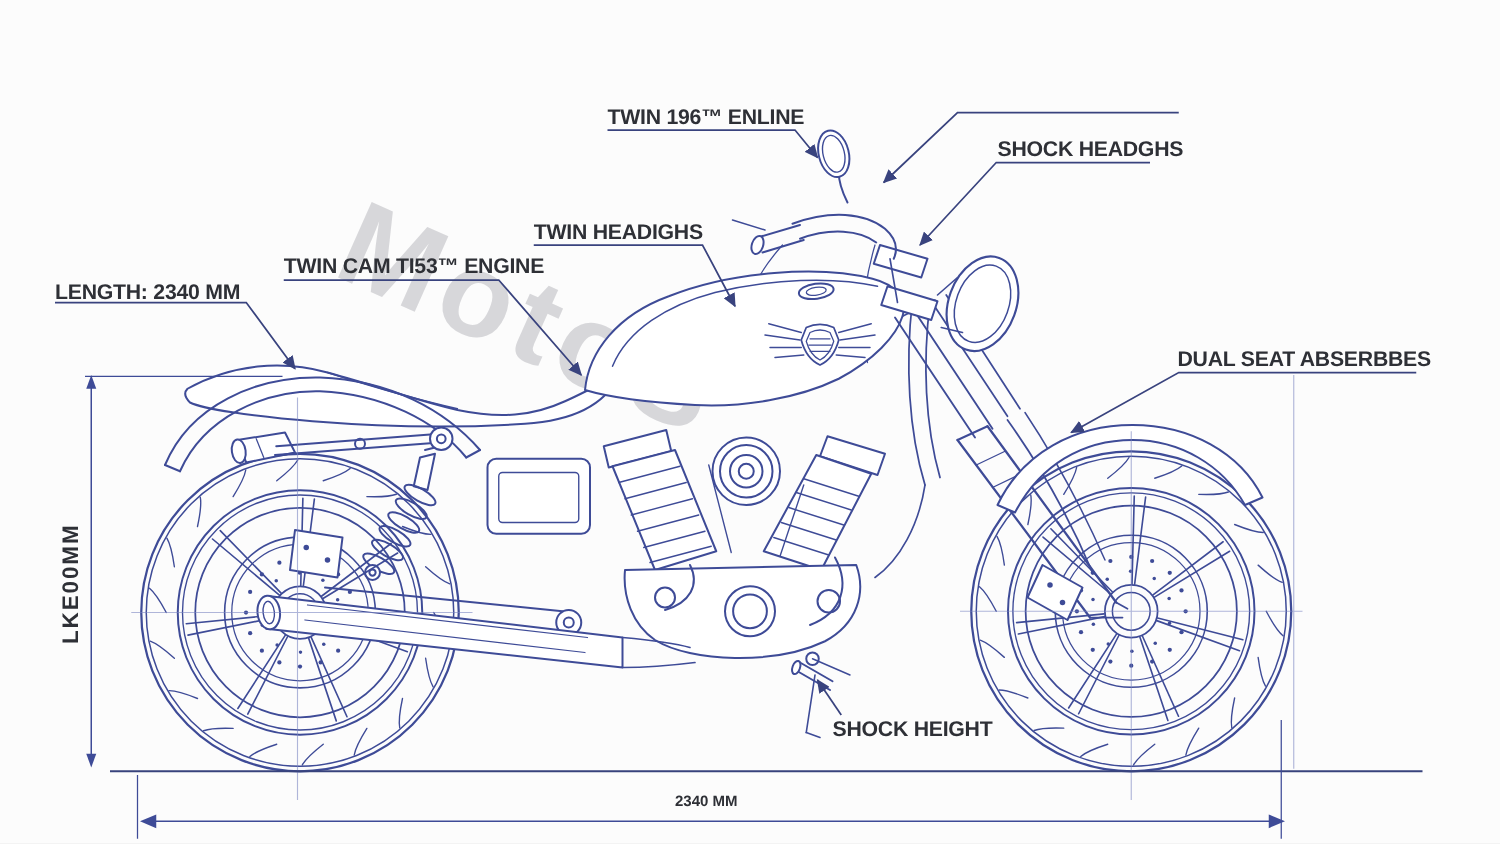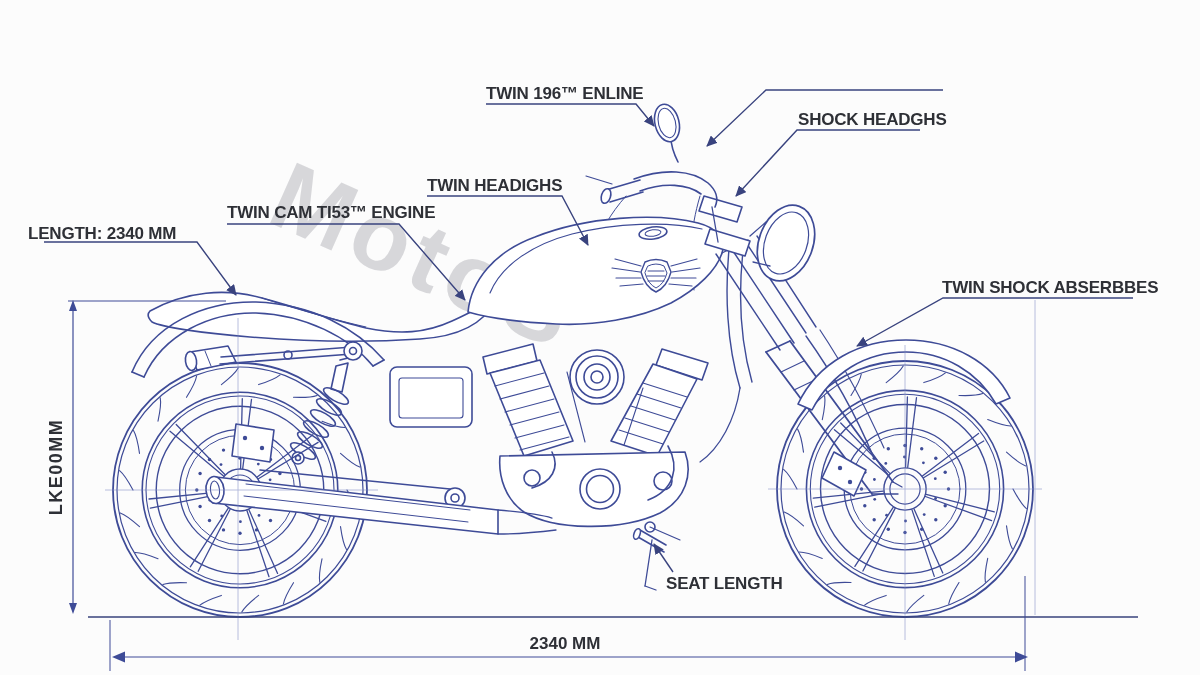--- a/index.html
+++ b/index.html
@@ -1,20 +1,20 @@
 <!DOCTYPE html>
 <html><head>
 <meta charset="utf-8">
 <style>
   html,body{margin:0;padding:0;background:#e8e8e8;}
   #stage{position:relative;width:1200px;height:675px;background:#fcfcfc;overflow:hidden;
          font-family:"Liberation Sans",sans-serif;}
   .callout{position:absolute;font-size:17px;font-weight:700;letter-spacing:-0.2px;
            color:#2e3036;white-space:nowrap;}
-  .dimtext{position:absolute;font-size:17px;font-weight:700;color:#2e3036;white-space:nowrap;}
+  .dimtext{position:absolute;font-size:12px;font-weight:700;color:#2e3036;white-space:nowrap;}
   #watermark{position:absolute;left:300px;top:140px;font-size:96px;font-weight:700;
              letter-spacing:6px;color:rgba(155,155,162,0.38);transform:rotate(24deg);
              transform-origin:left top;user-select:none;}
   #height-dim-label{position:absolute;left:-4px;top:457px;width:120px;height:20px;
              text-align:center;font-size:18px;font-weight:600;letter-spacing:1.5px;
              color:#2e3036;transform:rotate(-90deg);}
   #bottom-dim-label{left:505px;top:634px;width:120px;text-align:center;}
   svg{position:absolute;left:0;top:0;}
 </style>
 </head>
@@ -381,31 +381,31 @@
       <polyline points="227,224 399,224 465,300" marker-end="url(#ah)"></polyline>
       <polyline points="427,196 562,196 588,245" marker-end="url(#ah)"></polyline>
       <polyline points="486,104 636,104 654,126" marker-end="url(#ah)"></polyline>
       <polyline points="943,90 766,90 707,146" marker-end="url(#ah)"></polyline>
       <polyline points="920,130 797,130 736,196" marker-end="url(#ah)"></polyline>
       <polyline points="1133,298 943,298 857,346" marker-end="url(#ah)"></polyline>
       <polyline points="673,572 654,544" marker-end="url(#ah)"></polyline>
     </g>
   </svg>
 
-  <div class="callout" style="left:28px;top:224px">LENGTH: 2340 MM</div>
+  <div class="callout" style="left:44px;top:224px">LENGTH: 2340 MM</div>
 
   <div class="callout" style="left:227px;top:203px">TWIN CAM TI53™ ENGINE</div>
 
   <div class="callout" style="left:427px;top:176px">TWIN HEADIGHS</div>
 
   <div class="callout" style="left:486px;top:84px">TWIN 196™ ENLINE</div>
 
 
   <div class="callout" style="left:798px;top:110px">SHOCK HEADGHS</div>
 
-  <div class="callout" style="left:942px;top:278px">TWIN SHOCK ABSERBBES</div>
-
-  <div class="callout" style="left:666px;top:574px">SEAT LENGTH</div>
+  <div class="callout" style="left:942px;top:278px">DUAL SEAT ABSERBBES</div>
+
+  <div class="callout" style="left:666px;top:574px">SHOCK HEIGHT</div>
 
   <div id="height-dim-label">LKE00MM</div>
 
   <div class="dimtext" id="bottom-dim-label">2340 MM</div>
 </div>
 
 </body></html>

